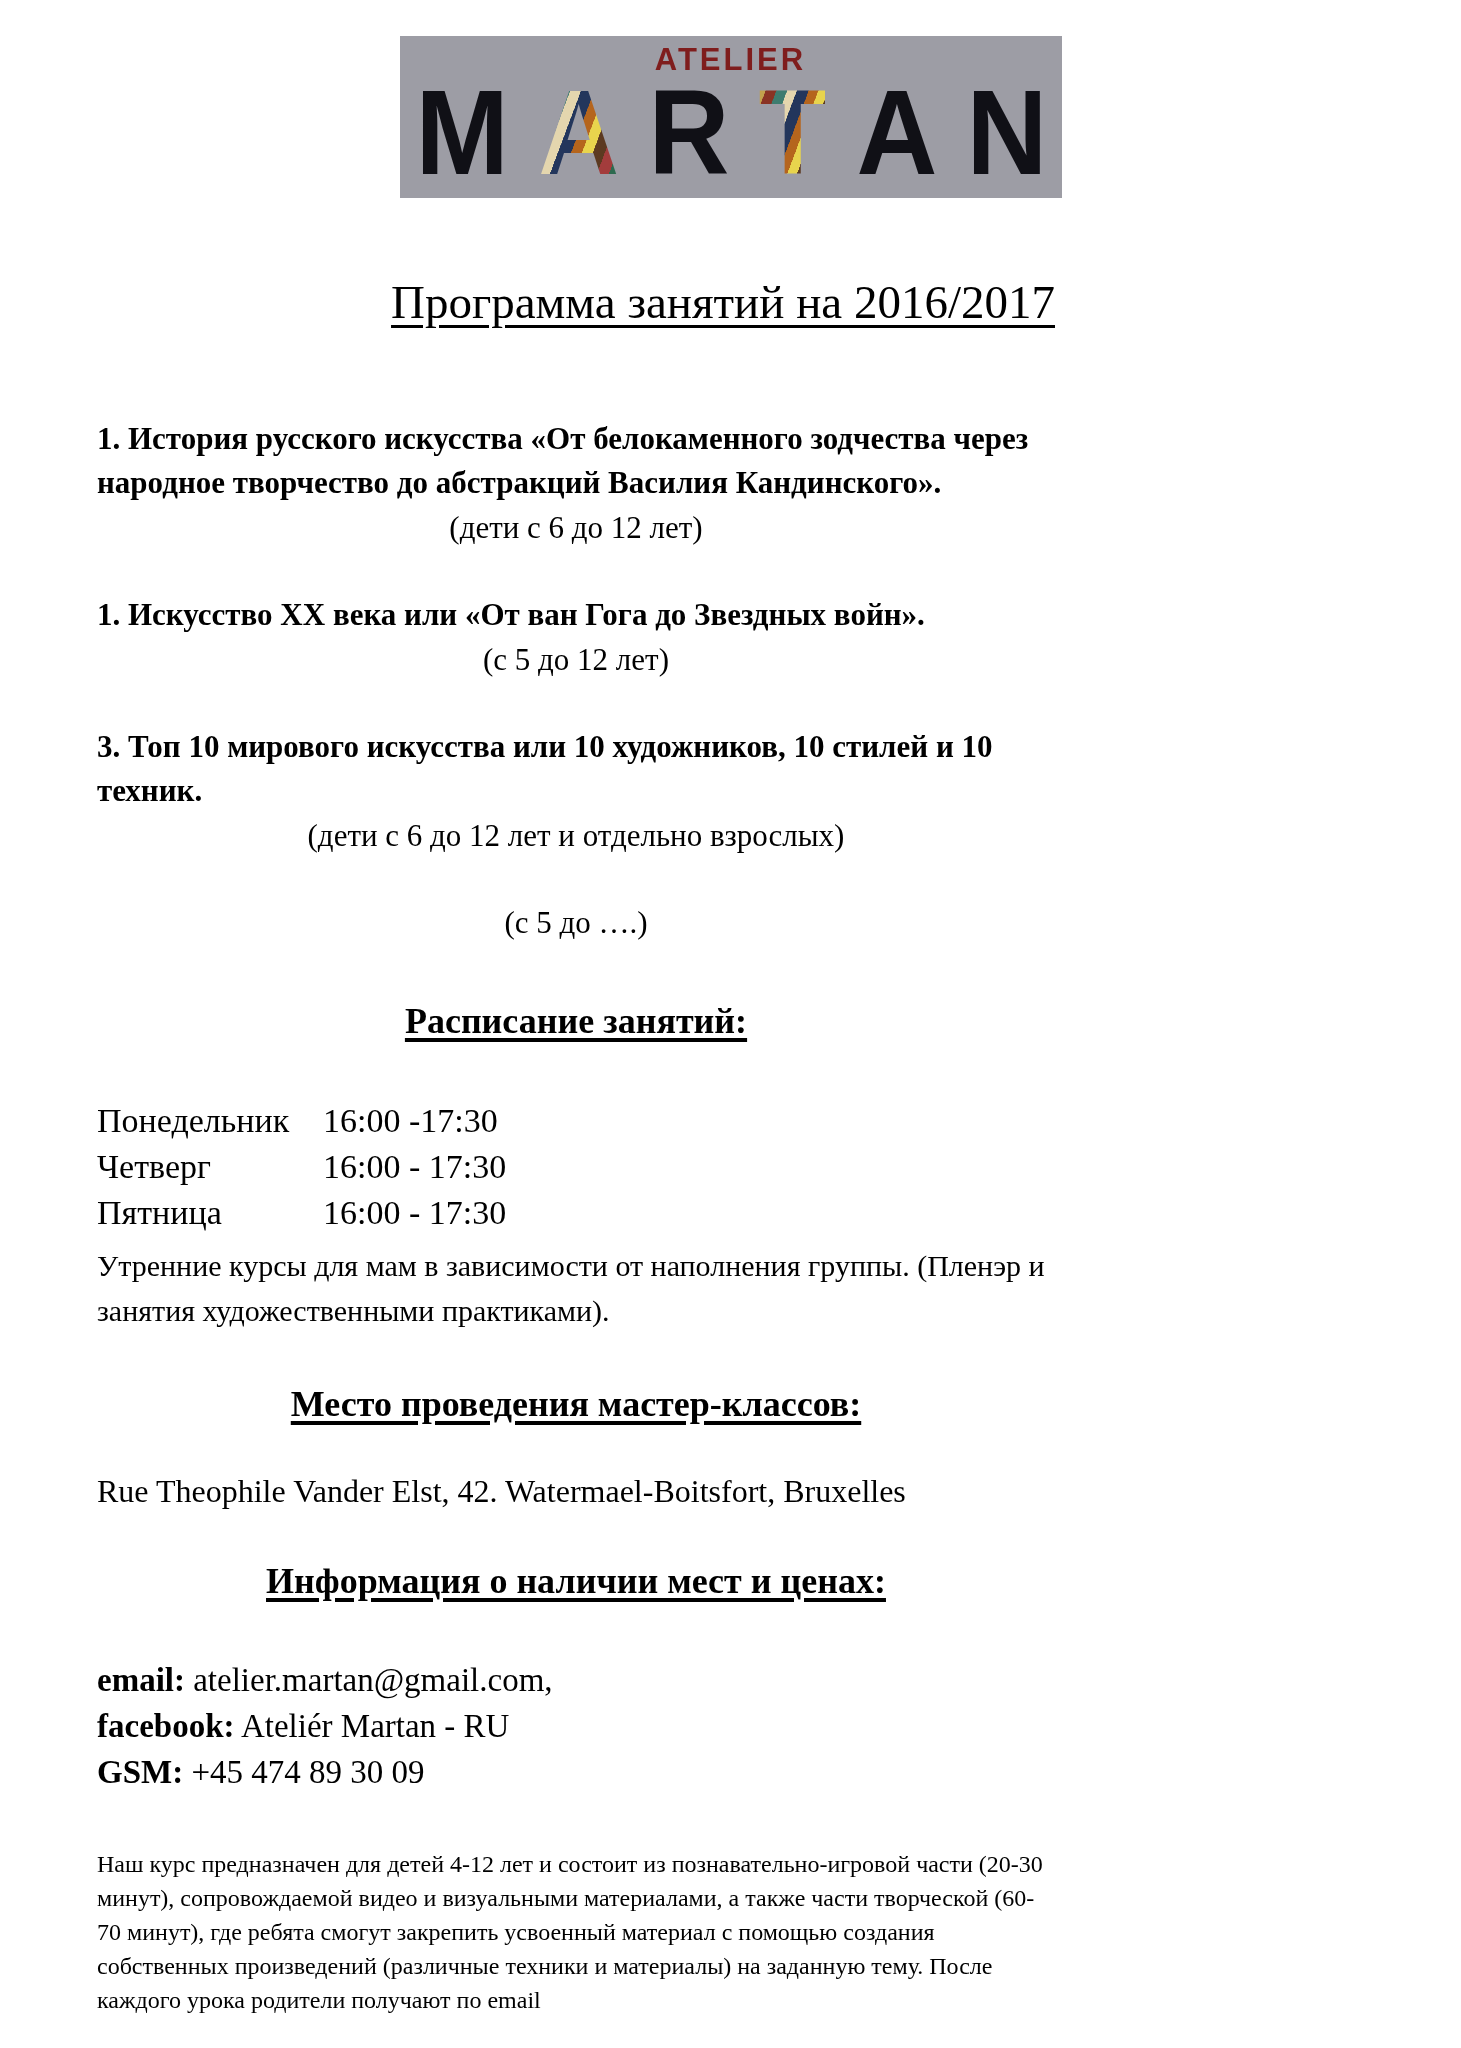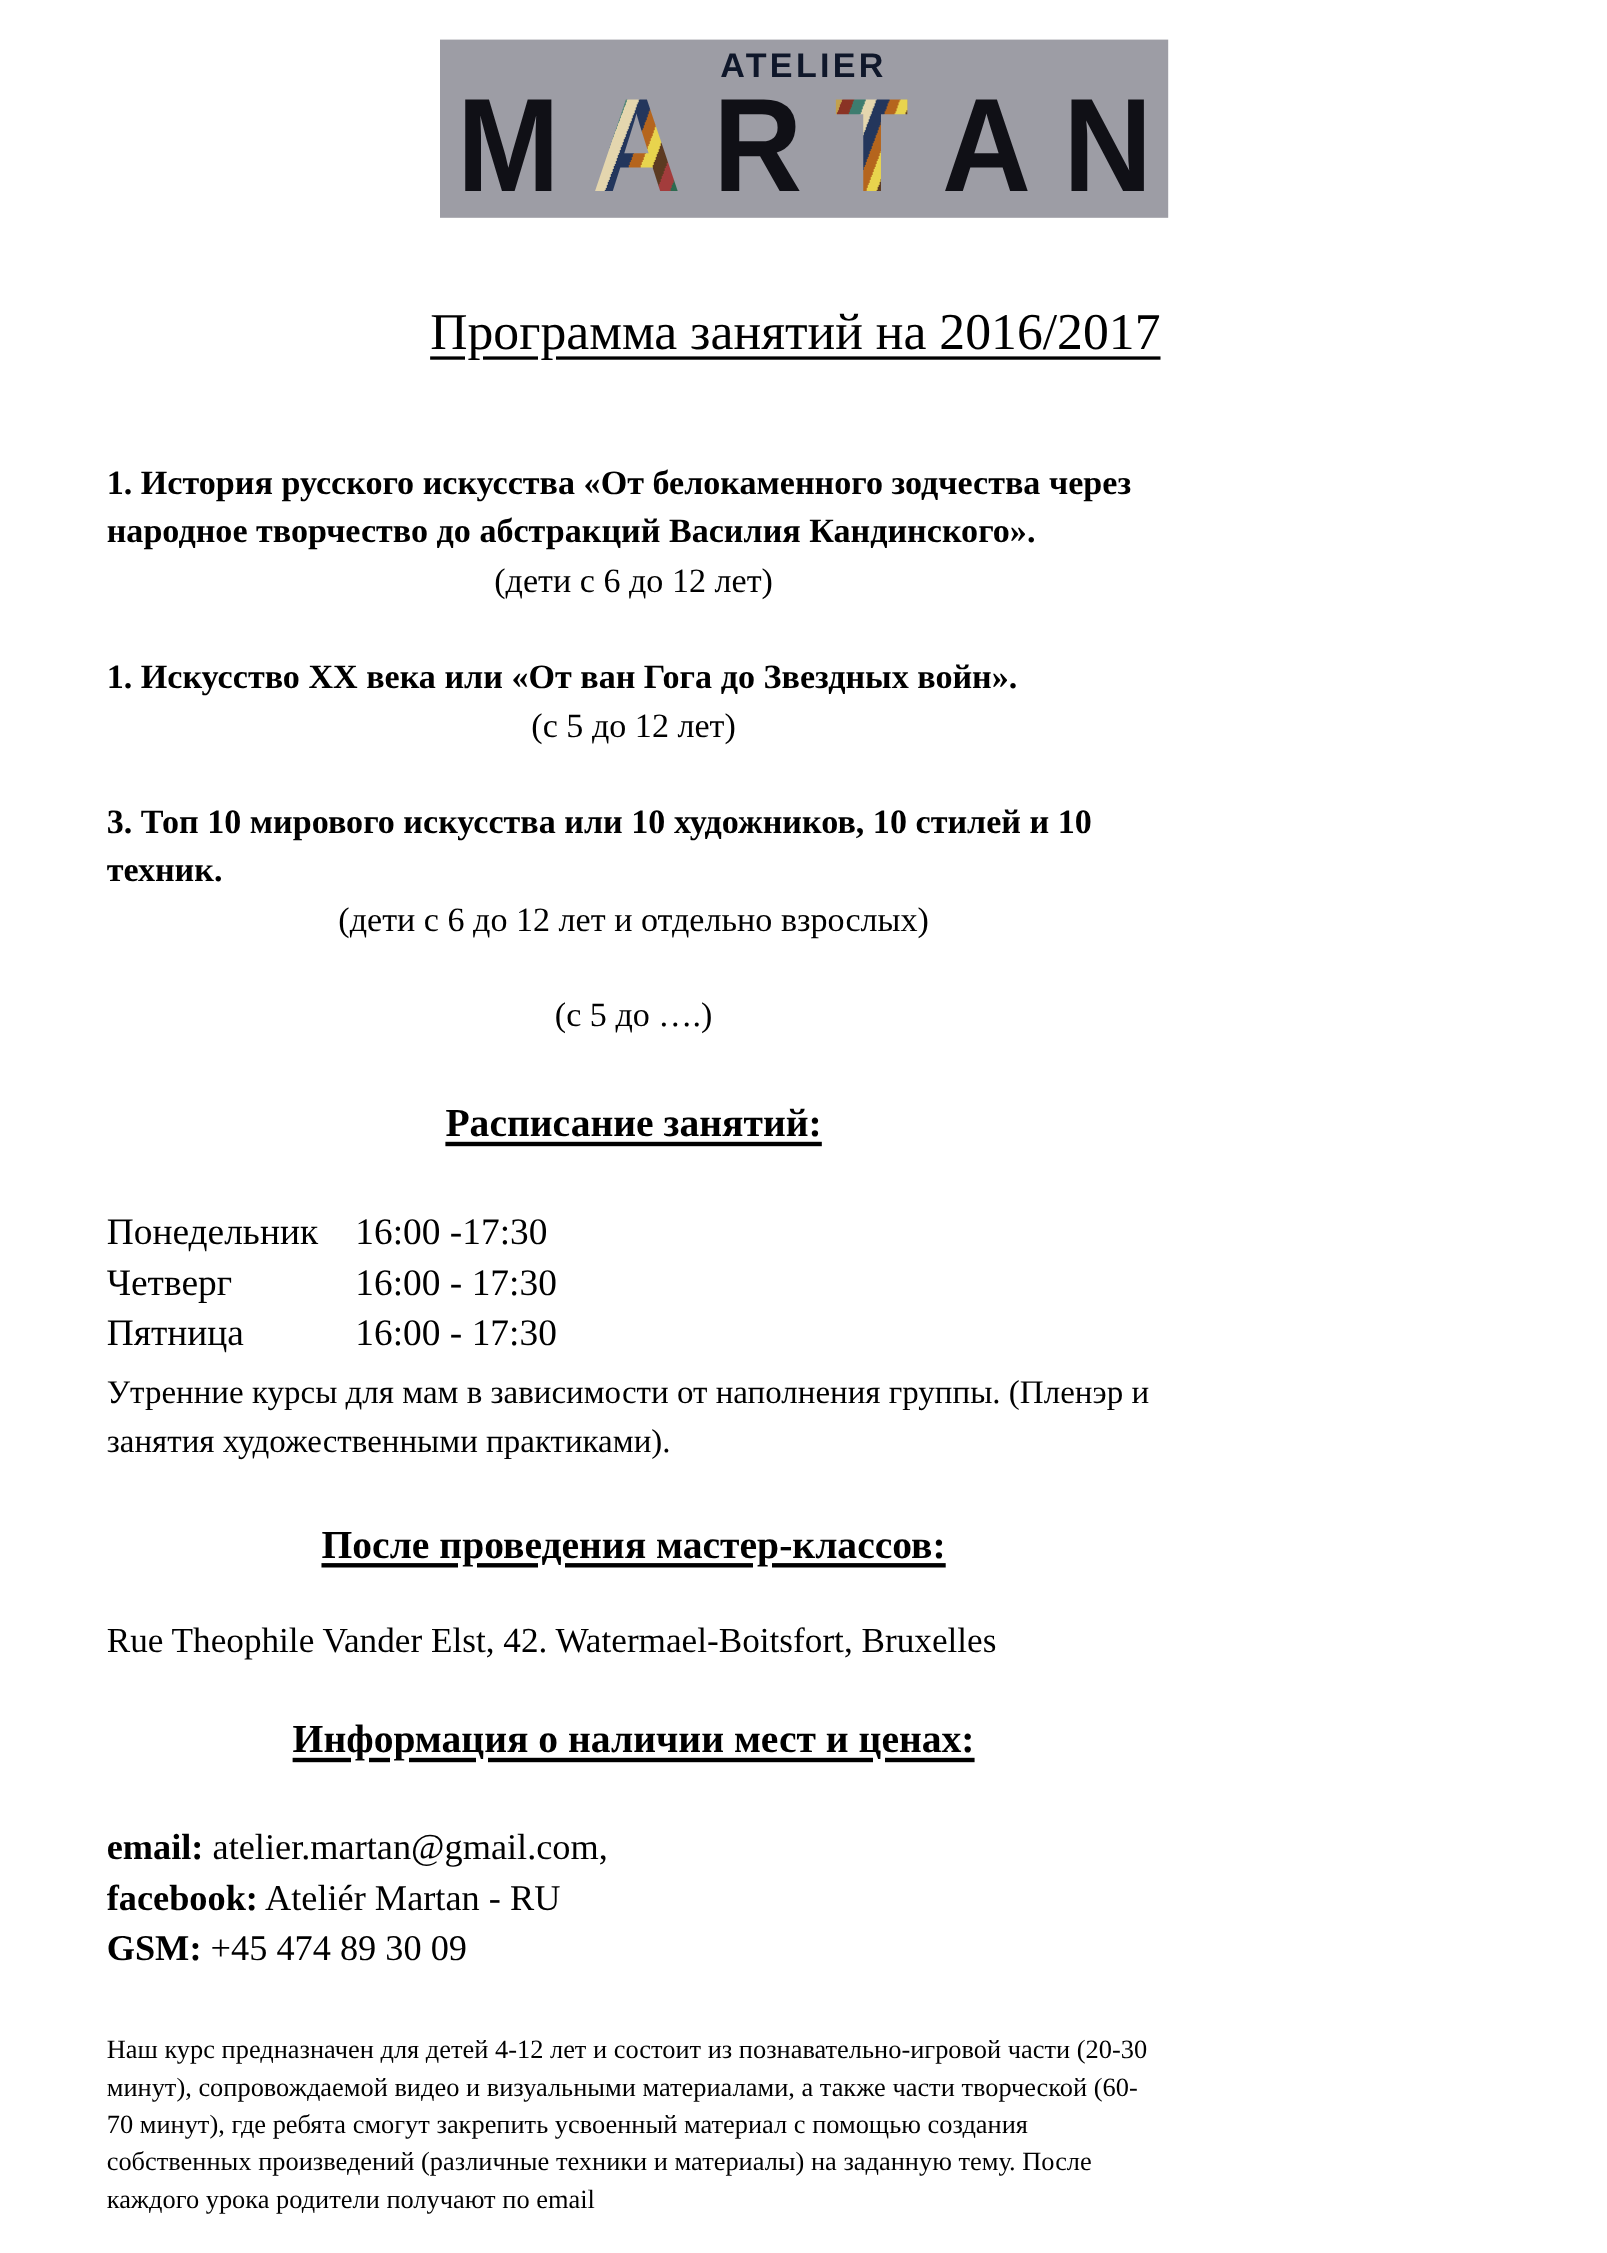--- a/index.html
+++ b/index.html
@@ -12,21 +12,21 @@
 
   
   .logo {
     width:662px; height:162px; margin:36px auto 0;
     padding:8px 16px 10px;
     display:flex; flex-direction:column; justify-content:space-between;
   }
   .logo-atelier {
     font-family:"Liberation Sans", sans-serif; font-weight:700;
     font-size:31px; letter-spacing:3px; text-align:center;
-    color:#0f172a; line-height:1;
+    color:#7f1d1d; line-height:1;
   }
   .logo-martan {
     display:flex; justify-content:space-between; align-items:flex-end;
     font-family:"Liberation Sans", sans-serif; font-weight:900;
     font-size:112px; line-height:0.92; letter-spacing:-2px;
   }
   .logo-letter { transform:scaleY(1.08); transform-origin:bottom; }
   .logo-letter.solid { color:#101016; }
   .logo-letter.collage {
     background-image:linear-gradient(112deg,
@@ -124,21 +124,21 @@
           <span class="sched-time">16:00 - 17:30</span>
         </div>
         <div class="sched-row">
           <span class="sched-day">Пятница</span>
           <span class="sched-time">16:00 - 17:30</span>
         </div>
       </div>
 
     <p class="schedule-note">Утренние курсы для мам в зависимости от наполнения группы. (Пленэр и занятия художественными практиками).</p>
 
-    <h2 class="section-heading heading-location">После проведения мастер-классов:</h2>
+    <h2 class="section-heading heading-location">Место проведения мастер-классов:</h2>
 
     <p class="address">Rue Theophile Vander Elst, 42. Watermael-Boitsfort, Bruxelles</p>
 
     <h2 class="section-heading heading-info">Информация о наличии мест и ценах:</h2>
 
     <div class="contacts" id="contacts">
         <div class="contact-row"><span class="contact-label">email:</span> <span class="contact-value">atelier.martan@gmail.com,</span></div>
         <div class="contact-row"><span class="contact-label">facebook:</span> <span class="contact-value">Ateliér Martan - RU</span></div>
         <div class="contact-row"><span class="contact-label">GSM:</span> <span class="contact-value">+45 474 89 30 09</span></div>
       </div>

